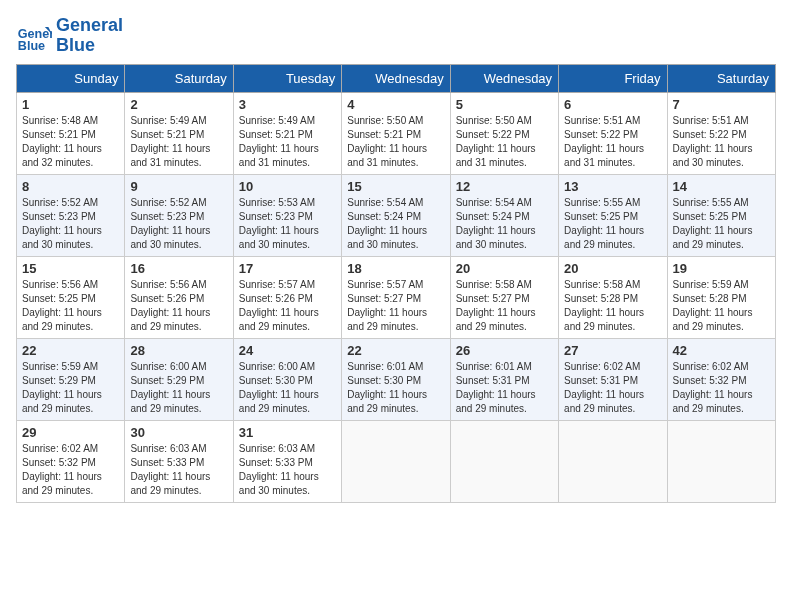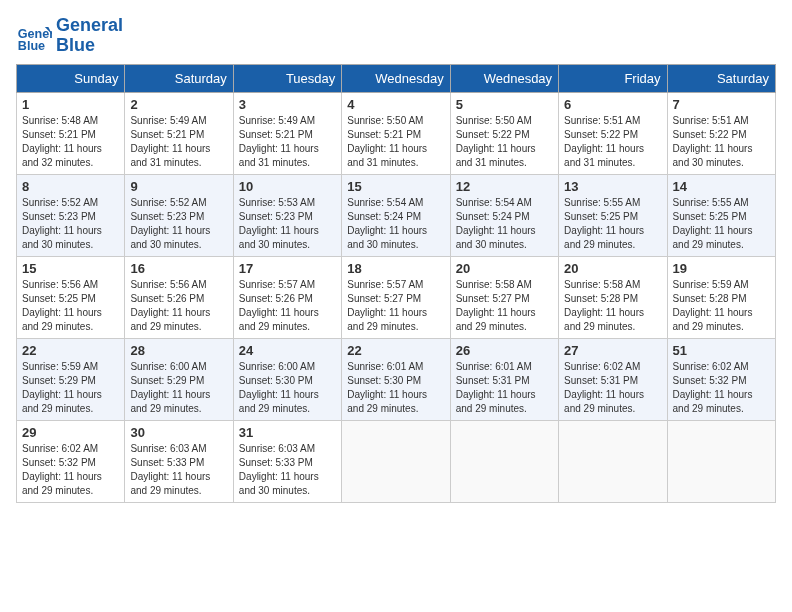--- a/index.html
+++ b/index.html
@@ -341,21 +341,21 @@
       </td>
         <td>
         <span class="day-num">27</span>
         <div class="day-info">
           Sunrise: 6:02 AM<br>
           Sunset: 5:31 PM<br>
           Daylight: 11 hours and 29 minutes.
         </div>
       </td>
         <td>
-        <span class="day-num">51</span>
+        <span class="day-num">42</span>
         <div class="day-info">
           Sunrise: 6:02 AM<br>
           Sunset: 5:32 PM<br>
           Daylight: 11 hours and 29 minutes.
         </div>
       </td>
       </tr>
       <tr>
         <td>
         <span class="day-num">29</span>

